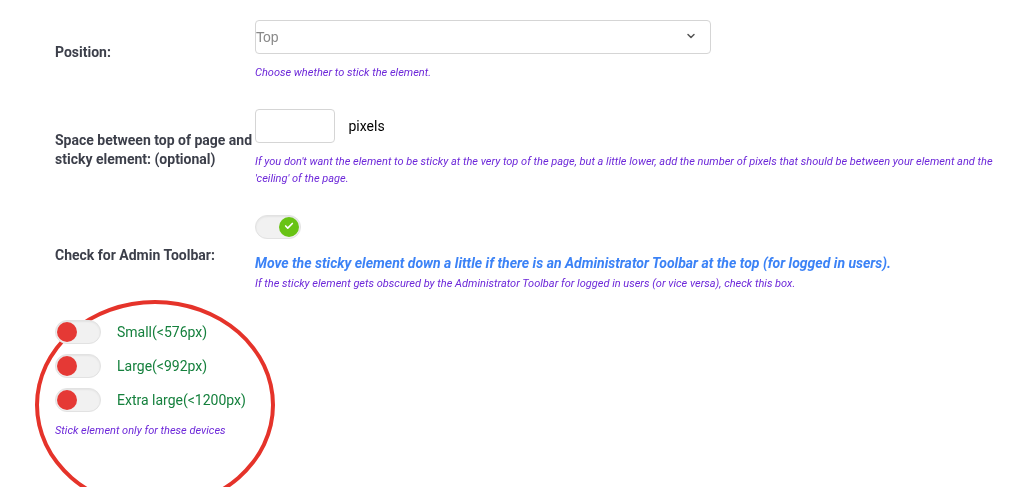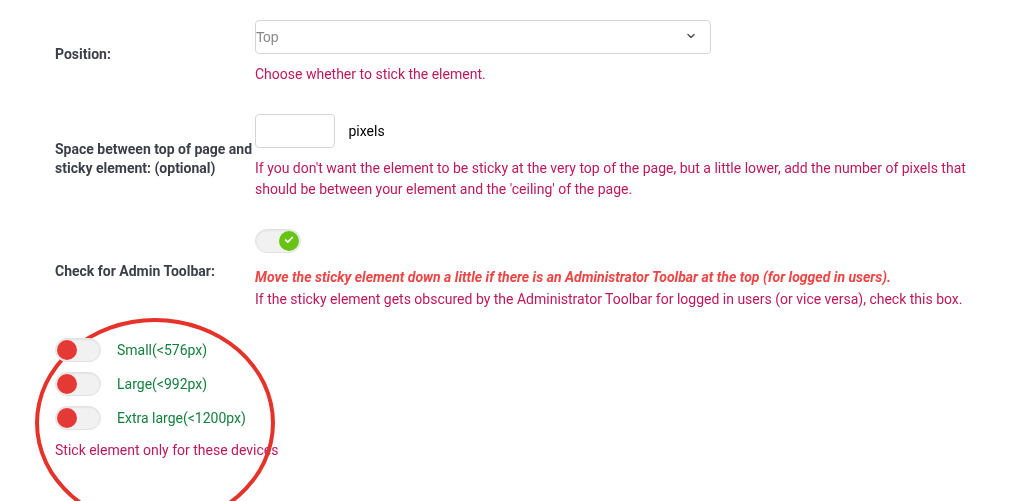--- a/index.html
+++ b/index.html
@@ -50,28 +50,29 @@
     }
     .select-chevron {
       position: absolute;
       right: 14px;
       top: 50%;
       transform: translateY(-50%);
       pointer-events: none;
       color: #555;
     }
     .help-text {
-      color: #be185d;
-      font-size: 14px;
+      font-style: italic;
+      color: #6d28d9;
+      font-size: 11px;
       margin-top: 10px;
       line-height: 1.55;
     }
     .help-text-bold {
       font-style: italic;
-      color: #ef4444;
+      color: #3b82f6;
       font-weight: 700;
       font-size: 14px;
       line-height: 1.55;
       margin-top: 4px;
     }
     .text-input {
       width: 80px;
       border: 1px solid #d5d5d5;
       border-radius: 4px;
       padding: 8px 10px;

